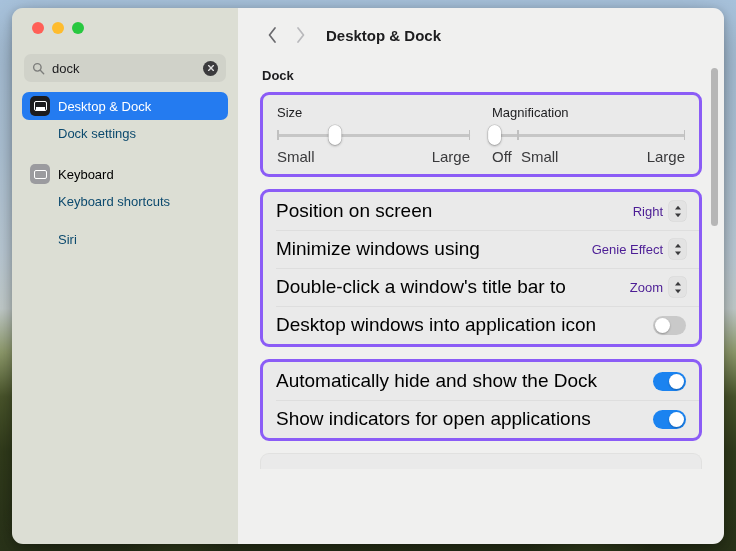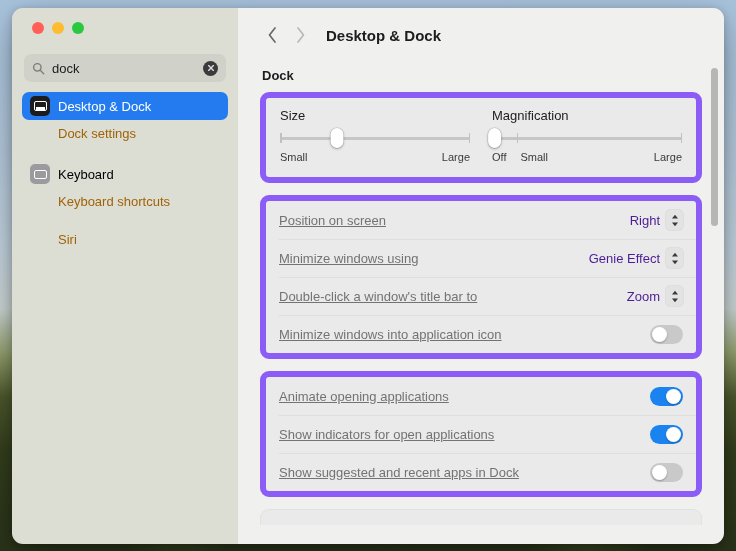--- a/index.html
+++ b/index.html
@@ -98,21 +98,21 @@
     padding: 0 8px;
     border-radius: 7px;
     font-size: 13px;
     color: #000000;
   }
   .sb-row.app { margin-top: 2px; }
   .sb-row.selected { background: #247bf0; color: #ffffff; }
   .sb-row.sub {
     padding-left: 36px;
     height: 26px;
-    color: #a16207;
+    color: #0c4a6e;
   }
   .sb-gap { height: 12px; }
   .sb-icon {
     width: 20px; height: 20px; flex: 0 0 20px;
     border-radius: 5px;
     display: flex; align-items: center; justify-content: center;
   }
   .sb-icon.dock { background: #1c1c1e; }
   .sb-icon.dock .screen {
     width: 13px; height: 10px;
@@ -171,21 +171,21 @@
     padding: 0 22px 0 22px;
   }
 
   .section-title {
     font-size: 13px; font-weight: bold;
     color: #1d1d1f;
     margin: 6px 0 9px 2px;
   }
   .card {
     background: #eaeaea;
-    border: 6px solid #8b5cf6;
+    border: 3px solid #8b5cf6;
     border-radius: 9px;
     margin-bottom: 12px;
   }
 
   
   #sliders-card { padding: 10px 14px 12px 14px; display: flex; gap: 22px; }
   .slider-block { flex: 1 1 0; min-width: 0; }
   .slider-label { font-size: 13px; color: #1d1d1f; margin-bottom: 8px; }
   .slider-track-wrap { position: relative; height: 14px; }
   .slider-track {
@@ -200,39 +200,39 @@
     position: absolute; top: -3px;
     width: 13px; height: 20px;
     background: #ffffff;
     border-radius: 7px;
     box-shadow: 0 0 0 .5px rgba(0,0,0,.16), 0 1px 2.5px rgba(0,0,0,.3);
     transform: translateX(-50%);
   }
   .slider-ends {
     position: relative;
     margin-top: 6px; height: 14px;
-    font-size: 11px; color: #3a3a3c;
+    font-size: 15px; color: #3a3a3c;
   }
   .slider-ends .lmin { position: absolute; left: 0; }
   .slider-ends .lmid { position: absolute; }
   .slider-ends .lmax { position: absolute; right: 0; }
 
   
   .row {
     display: flex; align-items: center;
     min-height: 38px;
     padding: 0 13px;
     position: relative;
   }
   .row + .row::before {
     content: ""; position: absolute;
     left: 13px; right: 0; top: 0;
     height: 1px; background: #dedede;
   }
-  .row-label { font-size: 13px; color: #737373; flex: 1 1 auto; text-decoration: underline; }
+  .row-label { font-size: 19px; color: #000000; flex: 1 1 auto; }
   .row-right { display: flex; align-items: center; gap: 6px; }
   .popup-value { font-size: 13px; color: #4c1d95; }
   .popup-btn {
     width: 17px; height: 20px;
     background: #e3e3e3;
     border-radius: 4px;
     box-shadow: 0 0 0 .5px rgba(0,0,0,.1);
     display: flex; align-items: center; justify-content: center;
   }
   .popup-btn svg { width: 8px; height: 13px; }
@@ -433,50 +433,44 @@
               <span class="popup-btn">
                 <svg viewBox="0 0 8 13" fill="#3a3a3c">
                   <polygon points="4,0.8 7,4.6 1,4.6"></polygon>
                   <polygon points="4,12.2 7,8.4 1,8.4"></polygon>
                 </svg>
               </span>
             </span>
           </div>
 
           <div class="row">
-            <span class="row-label">Minimize windows into application icon</span>
+            <span class="row-label">Desktop windows into application icon</span>
             <span class="switch off">
               <span class="knob"></span>
             </span>
           </div>
         </div>
 
         <div class="card">
 
-
-          <div class="row">
-            <span class="row-label">Animate opening applications</span>
+          <div class="row">
+            <span class="row-label">Automatically hide and show the Dock</span>
             <span class="switch on">
               <span class="knob"></span>
             </span>
           </div>
+
 
           <div class="row">
             <span class="row-label">Show indicators for open applications</span>
             <span class="switch on">
               <span class="knob"></span>
             </span>
           </div>
 
-          <div class="row">
-            <span class="row-label">Show suggested and recent apps in Dock</span>
-            <span class="switch off">
-              <span class="knob"></span>
-            </span>
-          </div>
         </div>
 
 
         <div id="bottom-card">
           <div id="bottom-row">
 
             <span class="bottom-spacer"></span>
 
           </div>
         </div>

